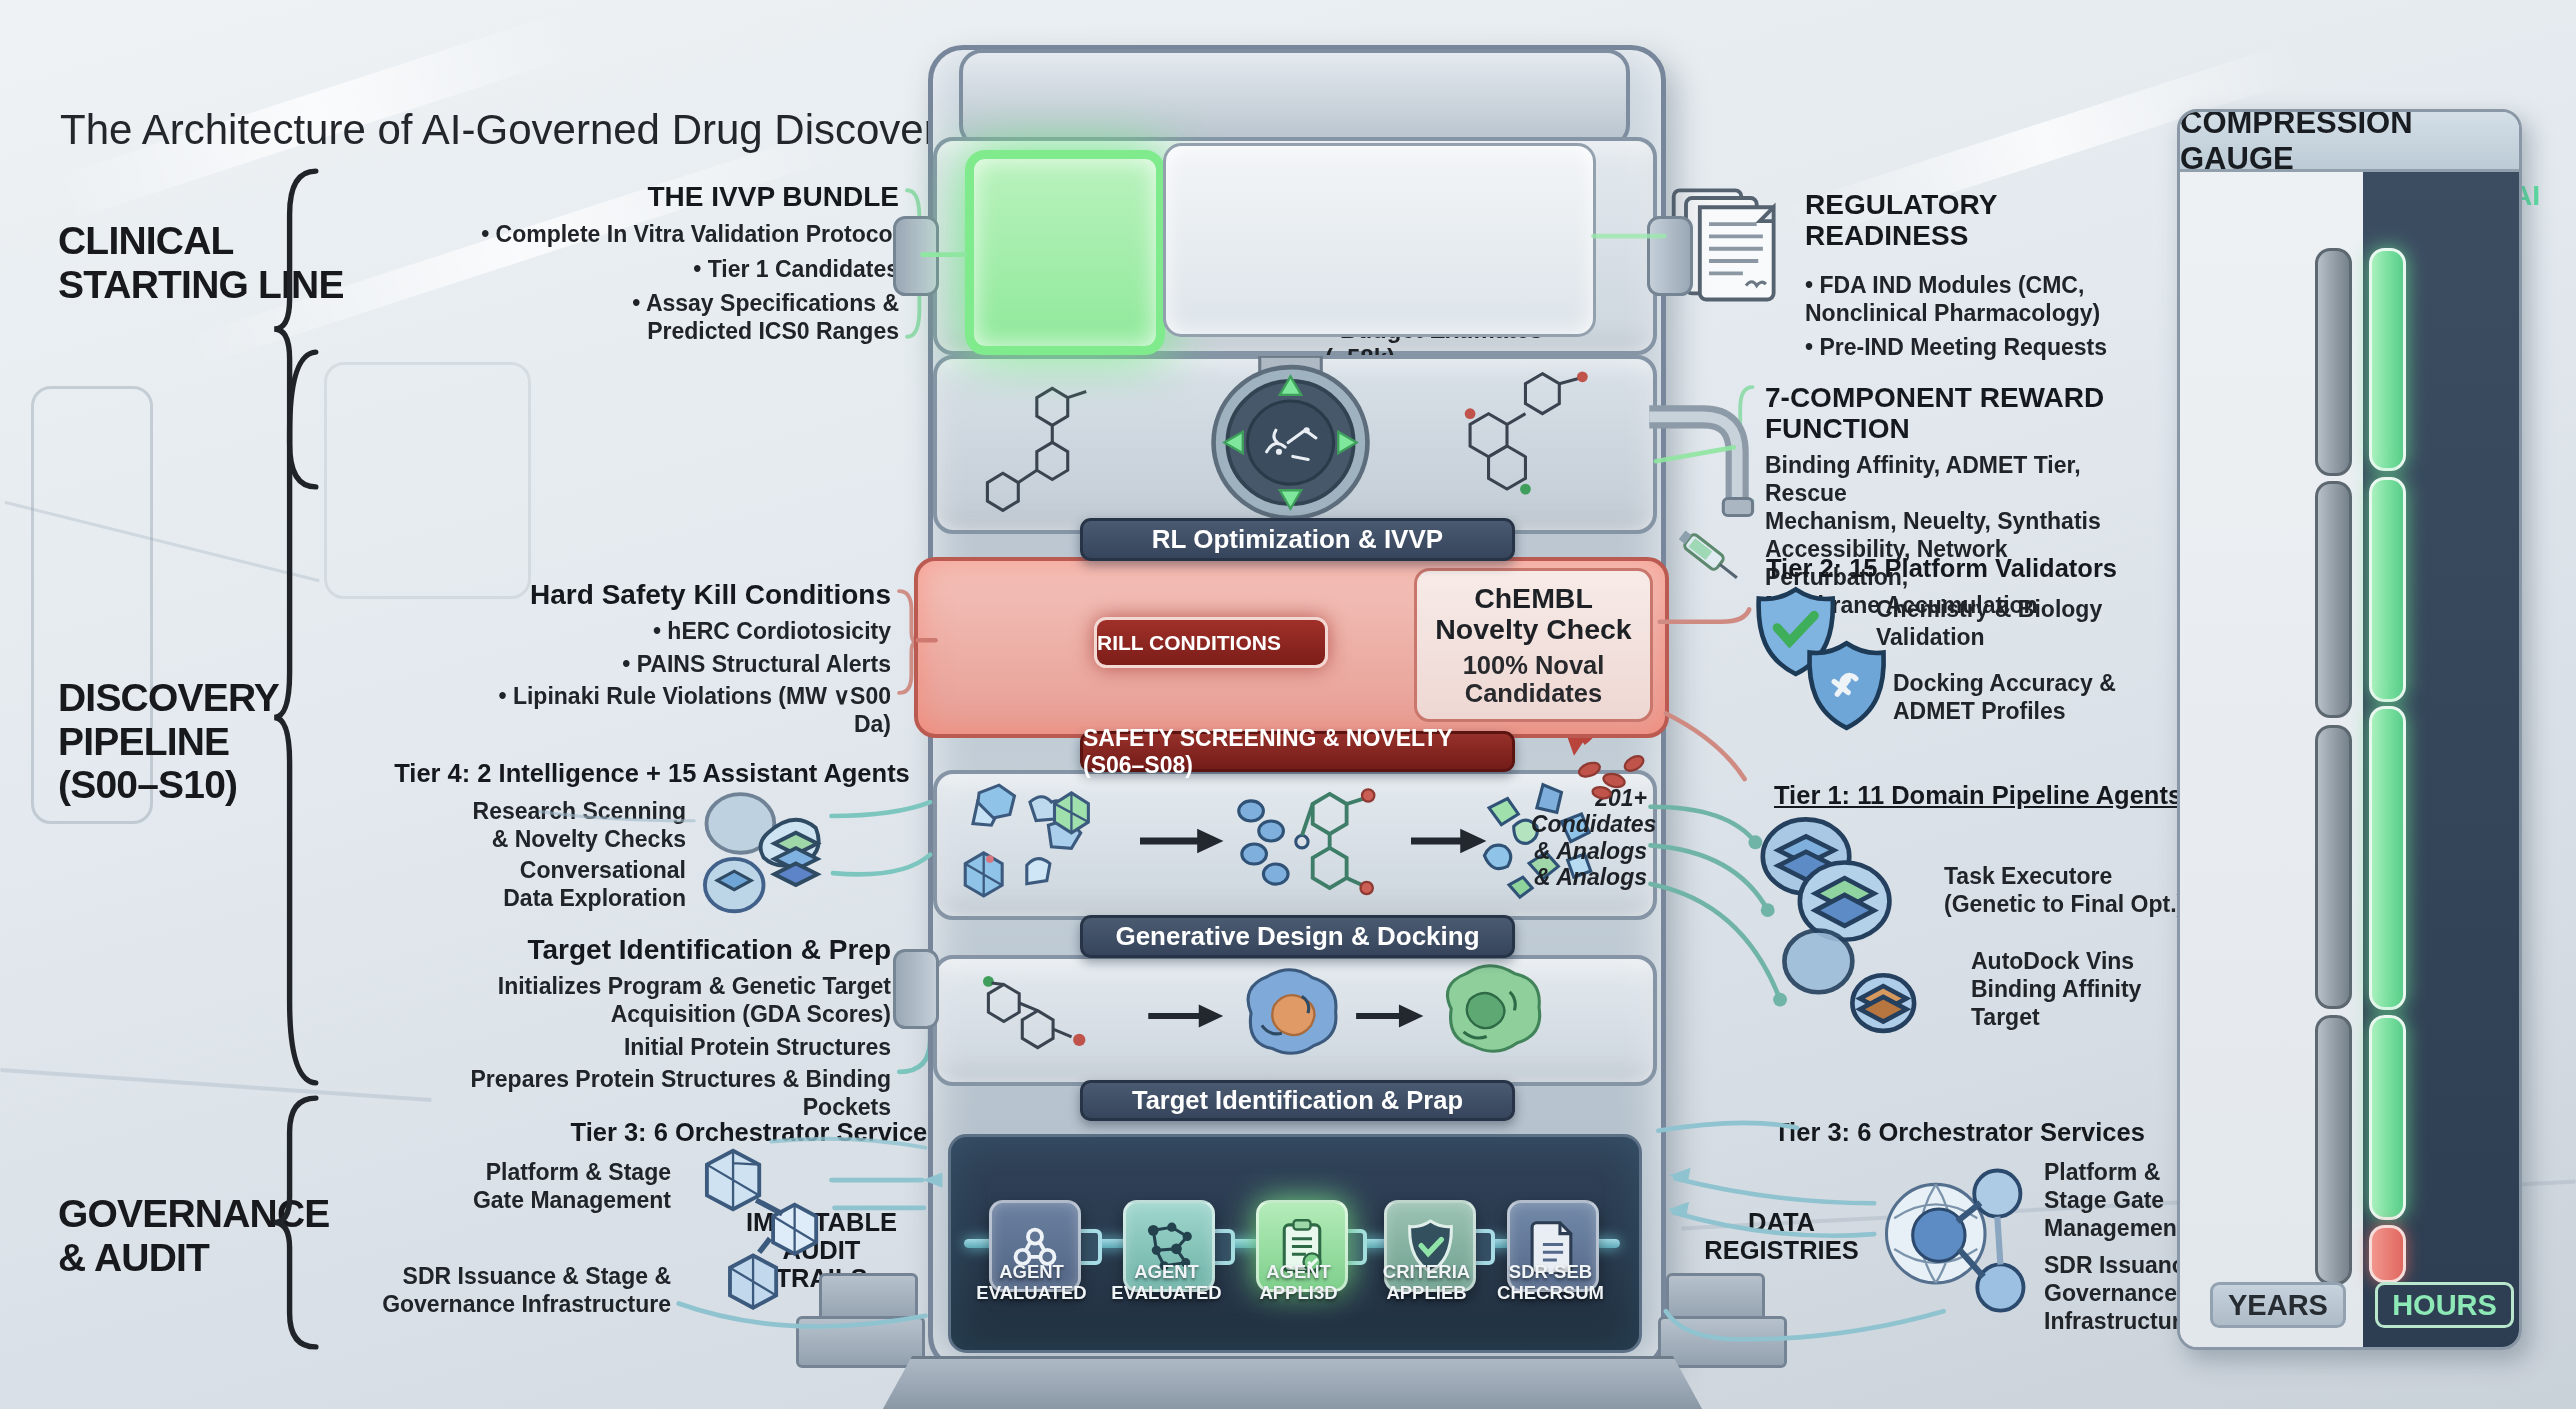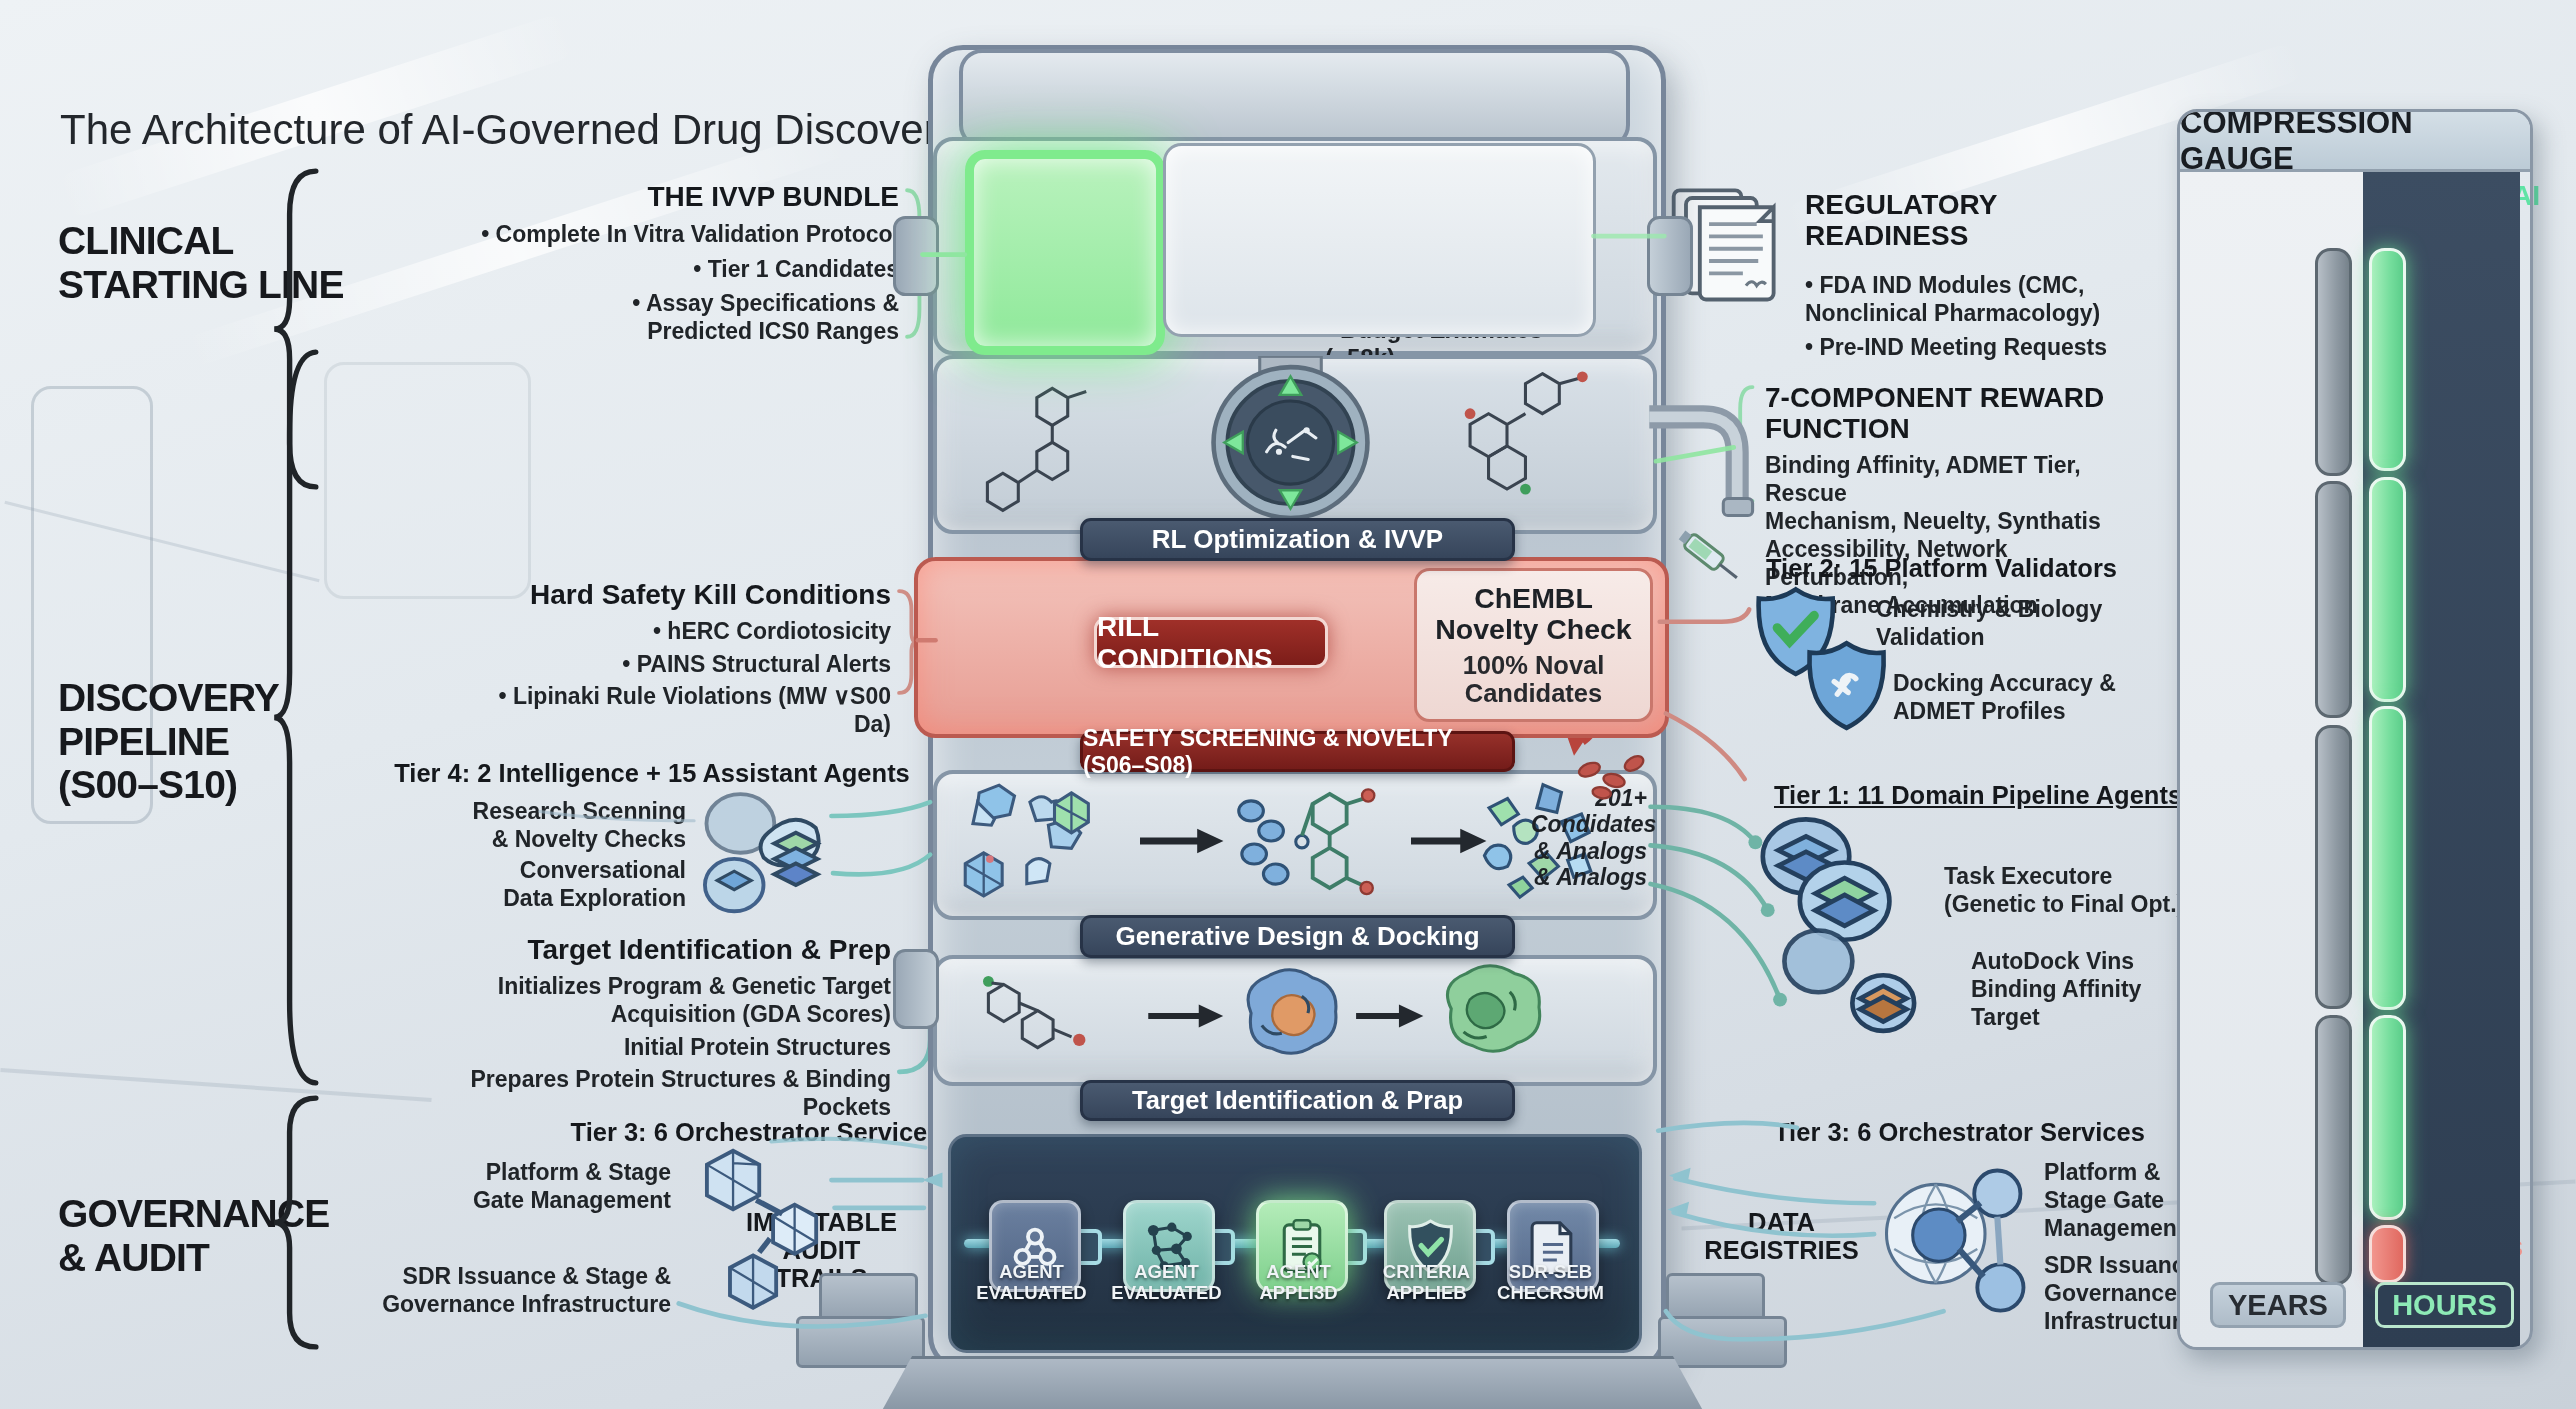--- a/index.html
+++ b/index.html
@@ -49,22 +49,22 @@
   .cro-sub{font-size:26px;font-weight:700;}
   .cro-bullets{font-size:24px;font-weight:700;line-height:1.16;}
 
   .redzone{left:914px;top:557px;width:747px;height:173px;border-radius:21.6px;
     background:linear-gradient(180deg,#f3c3bb,#e79d93);border:4.6px solid #bb5a50;z-index:3;
     box-shadow:inset 0 0 31px rgba(255,120,100,.5);}
   .redchamber{left:936px;top:572px;width:463px;height:142px;border-radius:15.4px;
     background:radial-gradient(circle at 50% 45%,#f6d2ca,#ef9d92 70%,#e8857a);border:3.9px solid #c4685e;}
   .killpill{left:1094px;top:617px;width:228px;height:45px;border-radius:12.3px;
     background:linear-gradient(180deg,#a03029,#7c1d19);border:3.1px solid #fceenone;
-    border:3.1px solid #f3d9d4;color:#fff;font-size:28px;font-weight:700;
-    display:flex;align-items:center;justify-content:flex-end;z-index:5;box-shadow:0 0 20px rgba(150,30,25,.6);}
+    border:3.1px solid #f3d9d4;color:#fff;font-size:21px;font-weight:700;
+    display:flex;align-items:center;justify-content:flex-start;z-index:5;box-shadow:0 0 20px rgba(150,30,25,.6);}
   .chembl{left:1414px;top:568px;width:233px;height:148px;border-radius:15.4px;
     background:linear-gradient(180deg,#f7ebe8,#eed7d2);border:3.9px solid #c9776c;z-index:4;
     display:flex;flex-direction:column;align-items:center;justify-content:center;gap:6.2px;}
   .chembl .a{font-size:28.5px;font-weight:700;line-height:1.08;text-align:center;}
   .chembl .b{font-size:25.5px;font-weight:700;line-height:1.1;text-align:center;color:#27292d;}
 
   .cand-text{font-size:23px;font-weight:700;line-height:1.15;text-align:right;font-style:italic;}
 
   .sdrpanel{left:948px;top:1134px;width:688px;height:213px;border-radius:18.5px;
     background:linear-gradient(180deg,#31435a,#263648 70%,#203040);border:3.9px solid #5d7186;z-index:4;
@@ -79,21 +79,21 @@
   .chain{position:absolute;top:1239px;height:9.3px;background:linear-gradient(180deg,#9fd8e2,#5fa9b8);z-index:5;border-radius:4.6px;box-shadow:0 0 14px rgba(120,220,235,.8);}
   .chainlink{position:absolute;top:1229px;width:28px;height:28px;border:4.6px solid #a8dde6;background:#355065;z-index:5;border-radius:6.2px;}
 
   .pedestal{left:879px;top:1356px;width:821px;height:54px;z-index:3;
     background:linear-gradient(180deg,#aeb9c5,#8795a3);border:3.9px solid #6d7c8b;
     clip-path:polygon(4% 0,96% 0,100% 100%,0 100%);}
   .stepblock{position:absolute;background:linear-gradient(180deg,#b6c1cc,#93a1af);border:3.1px solid #75checked;border:3.1px solid #758494;border-radius:6.2px;z-index:2;}
 
   
   .gauge{left:2177px;top:109px;width:339px;height:1235px;border-radius:20px;border:3.9px solid #8a97a6;
-    overflow:hidden;z-index:8;box-shadow:7.7px 10.8px 23px rgba(70,85,100,.35);padding-left:11px;}
+    overflow:hidden;z-index:8;box-shadow:7.7px 10.8px 23px rgba(70,85,100,.35);}
   .gauge-header{position:absolute;left:0;top:0;width:100%;height:57px;background:linear-gradient(180deg,#d4dfe7,#bccbd6);
     display:flex;align-items:center;justify-content:center;font-size:31px;font-weight:700;color:#191d22;border-bottom:3.1px solid #92a0ae;}
   .gauge-left{position:absolute;left:0;top:57px;width:183px;height:1178px;background:linear-gradient(180deg,#eef1f4,#e2e7ec);}
   .gauge-right{position:absolute;left:183px;top:57px;width:157px;height:1178px;background:linear-gradient(180deg,#3c4d62,#2e3e52);}
   .gl-header{font-size:28.5px;font-weight:700;line-height:1.15;color:#1b1f24;text-align:center;}
   .gr-header{font-size:28.5px;font-weight:700;line-height:1.15;color:#5fe3a5;text-align:center;}
   .gbar-gray{position:absolute;left:2315px;width:31px;border-radius:15.4px;z-index:9;
     background:linear-gradient(90deg,#b7bfc7,#8e99a2 60%,#77828c);border:3.1px solid #5c6770;}
   .gbar-green{position:absolute;left:2369px;width:31px;border-radius:15.4px;z-index:9;
     background:linear-gradient(90deg,#a9f0bd,#74dd9c 60%,#5bcd8a);border:3.1px solid #e9f8ef;box-shadow:0 0 20px rgba(110,230,150,.75);}

